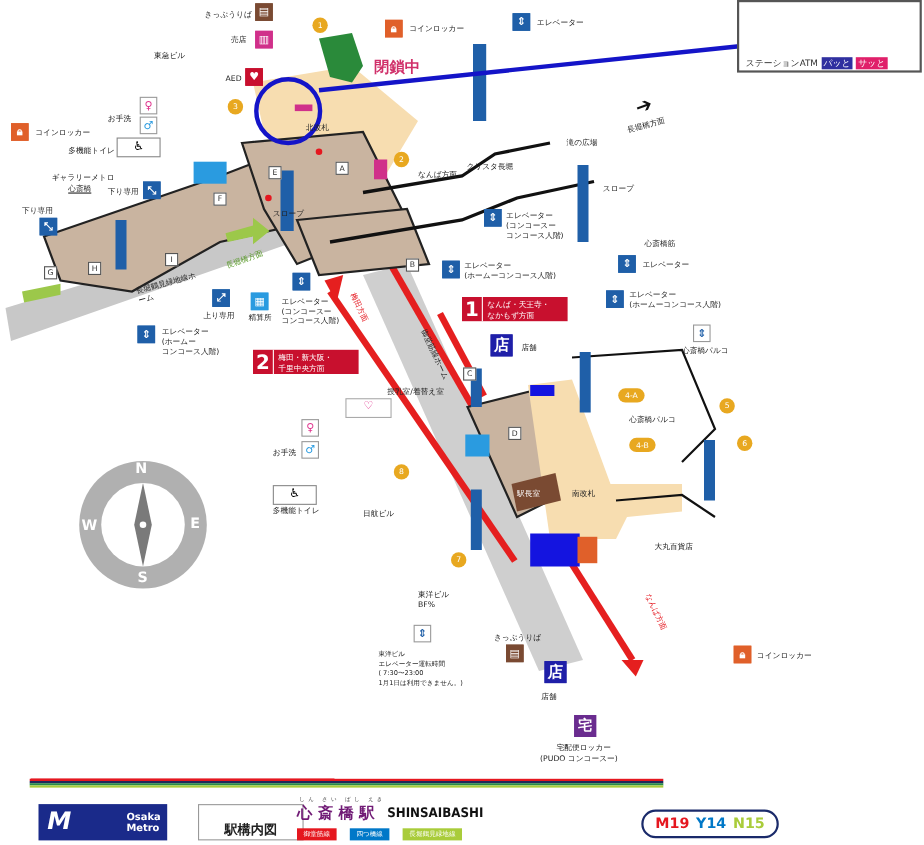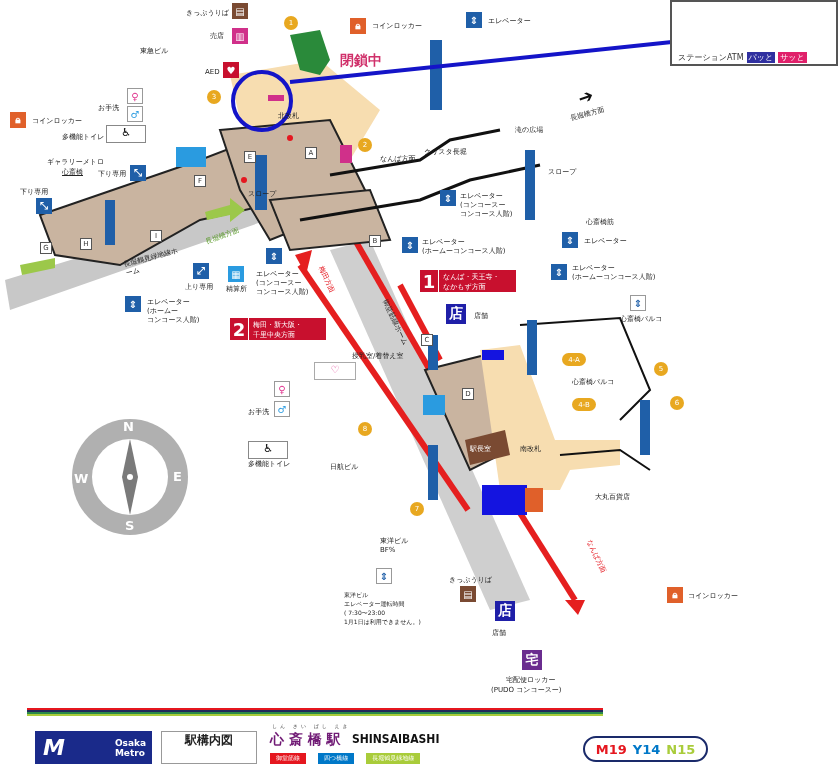--- a/index.html
+++ b/index.html
@@ -244,21 +244,21 @@
 
 <div style="position:absolute;left:123px;top:419px;color:#fff;font-weight:bold;font-size:13px;">N</div>
 <div style="position:absolute;left:173px;top:469px;color:#fff;font-weight:bold;font-size:13px;">E</div>
 <div style="position:absolute;left:125px;top:518px;color:#fff;font-weight:bold;font-size:13px;">S</div>
 <div style="position:absolute;left:74px;top:471px;color:#fff;font-weight:bold;font-size:13px;">W</div>
 
 <div style="position:absolute;left:35px;top:731px;width:117px;height:33px;background:#1a2a8a;display:flex;align-items:center;gap:6px;padding-left:8px;box-sizing:border-box;">
   <span style="color:#fff;font-size:22px;font-weight:bold;font-style:italic;">M</span>
   <span style="color:#fff;font-size:9px;font-weight:bold;padding-left:44px;">Osaka Metro</span>
 </div>
-<div style="position:absolute;left:161px;top:731px;width:96px;height:33px;border:1px solid #999;box-sizing:border-box;display:flex;align-items:flex-start;justify-content:center;">
+<div style="position:absolute;left:180px;top:731px;width:96px;height:33px;border:1px solid #999;box-sizing:border-box;display:flex;align-items:flex-end;justify-content:center;">
   <span style="font-size:12px;font-weight:bold;color:#222;">駅構内図</span>
 </div>
 <div style="position:absolute;left:272px;top:723px;font-size:5px;color:#444;letter-spacing:3px;">しん さい ばし えき</div>
 <div style="position:absolute;left:270px;top:731px;font-size:14px;font-weight:bold;color:#701a75;">心 斎 橋 駅</div>
 <div style="position:absolute;left:352px;top:732px;font-size:12px;font-weight:bold;color:#111;font-family:'DejaVu Sans Condensed','DejaVu Sans',sans-serif;text-align:right;">SHINSAIBASHI</div>
 <div style="position:absolute;left:270px;top:753px;display:flex;gap:12px;">
   <span style="background:#e5171f;color:#fff;font-size:6px;padding:1px 6px;">御堂筋線</span>
   <span style="background:#0078c8;color:#fff;font-size:6px;padding:1px 6px;">四つ橋線</span>
   <span style="background:#a9cc3a;color:#fff;font-size:6px;padding:1px 6px;">長堀鶴見緑地線</span>
 </div>

